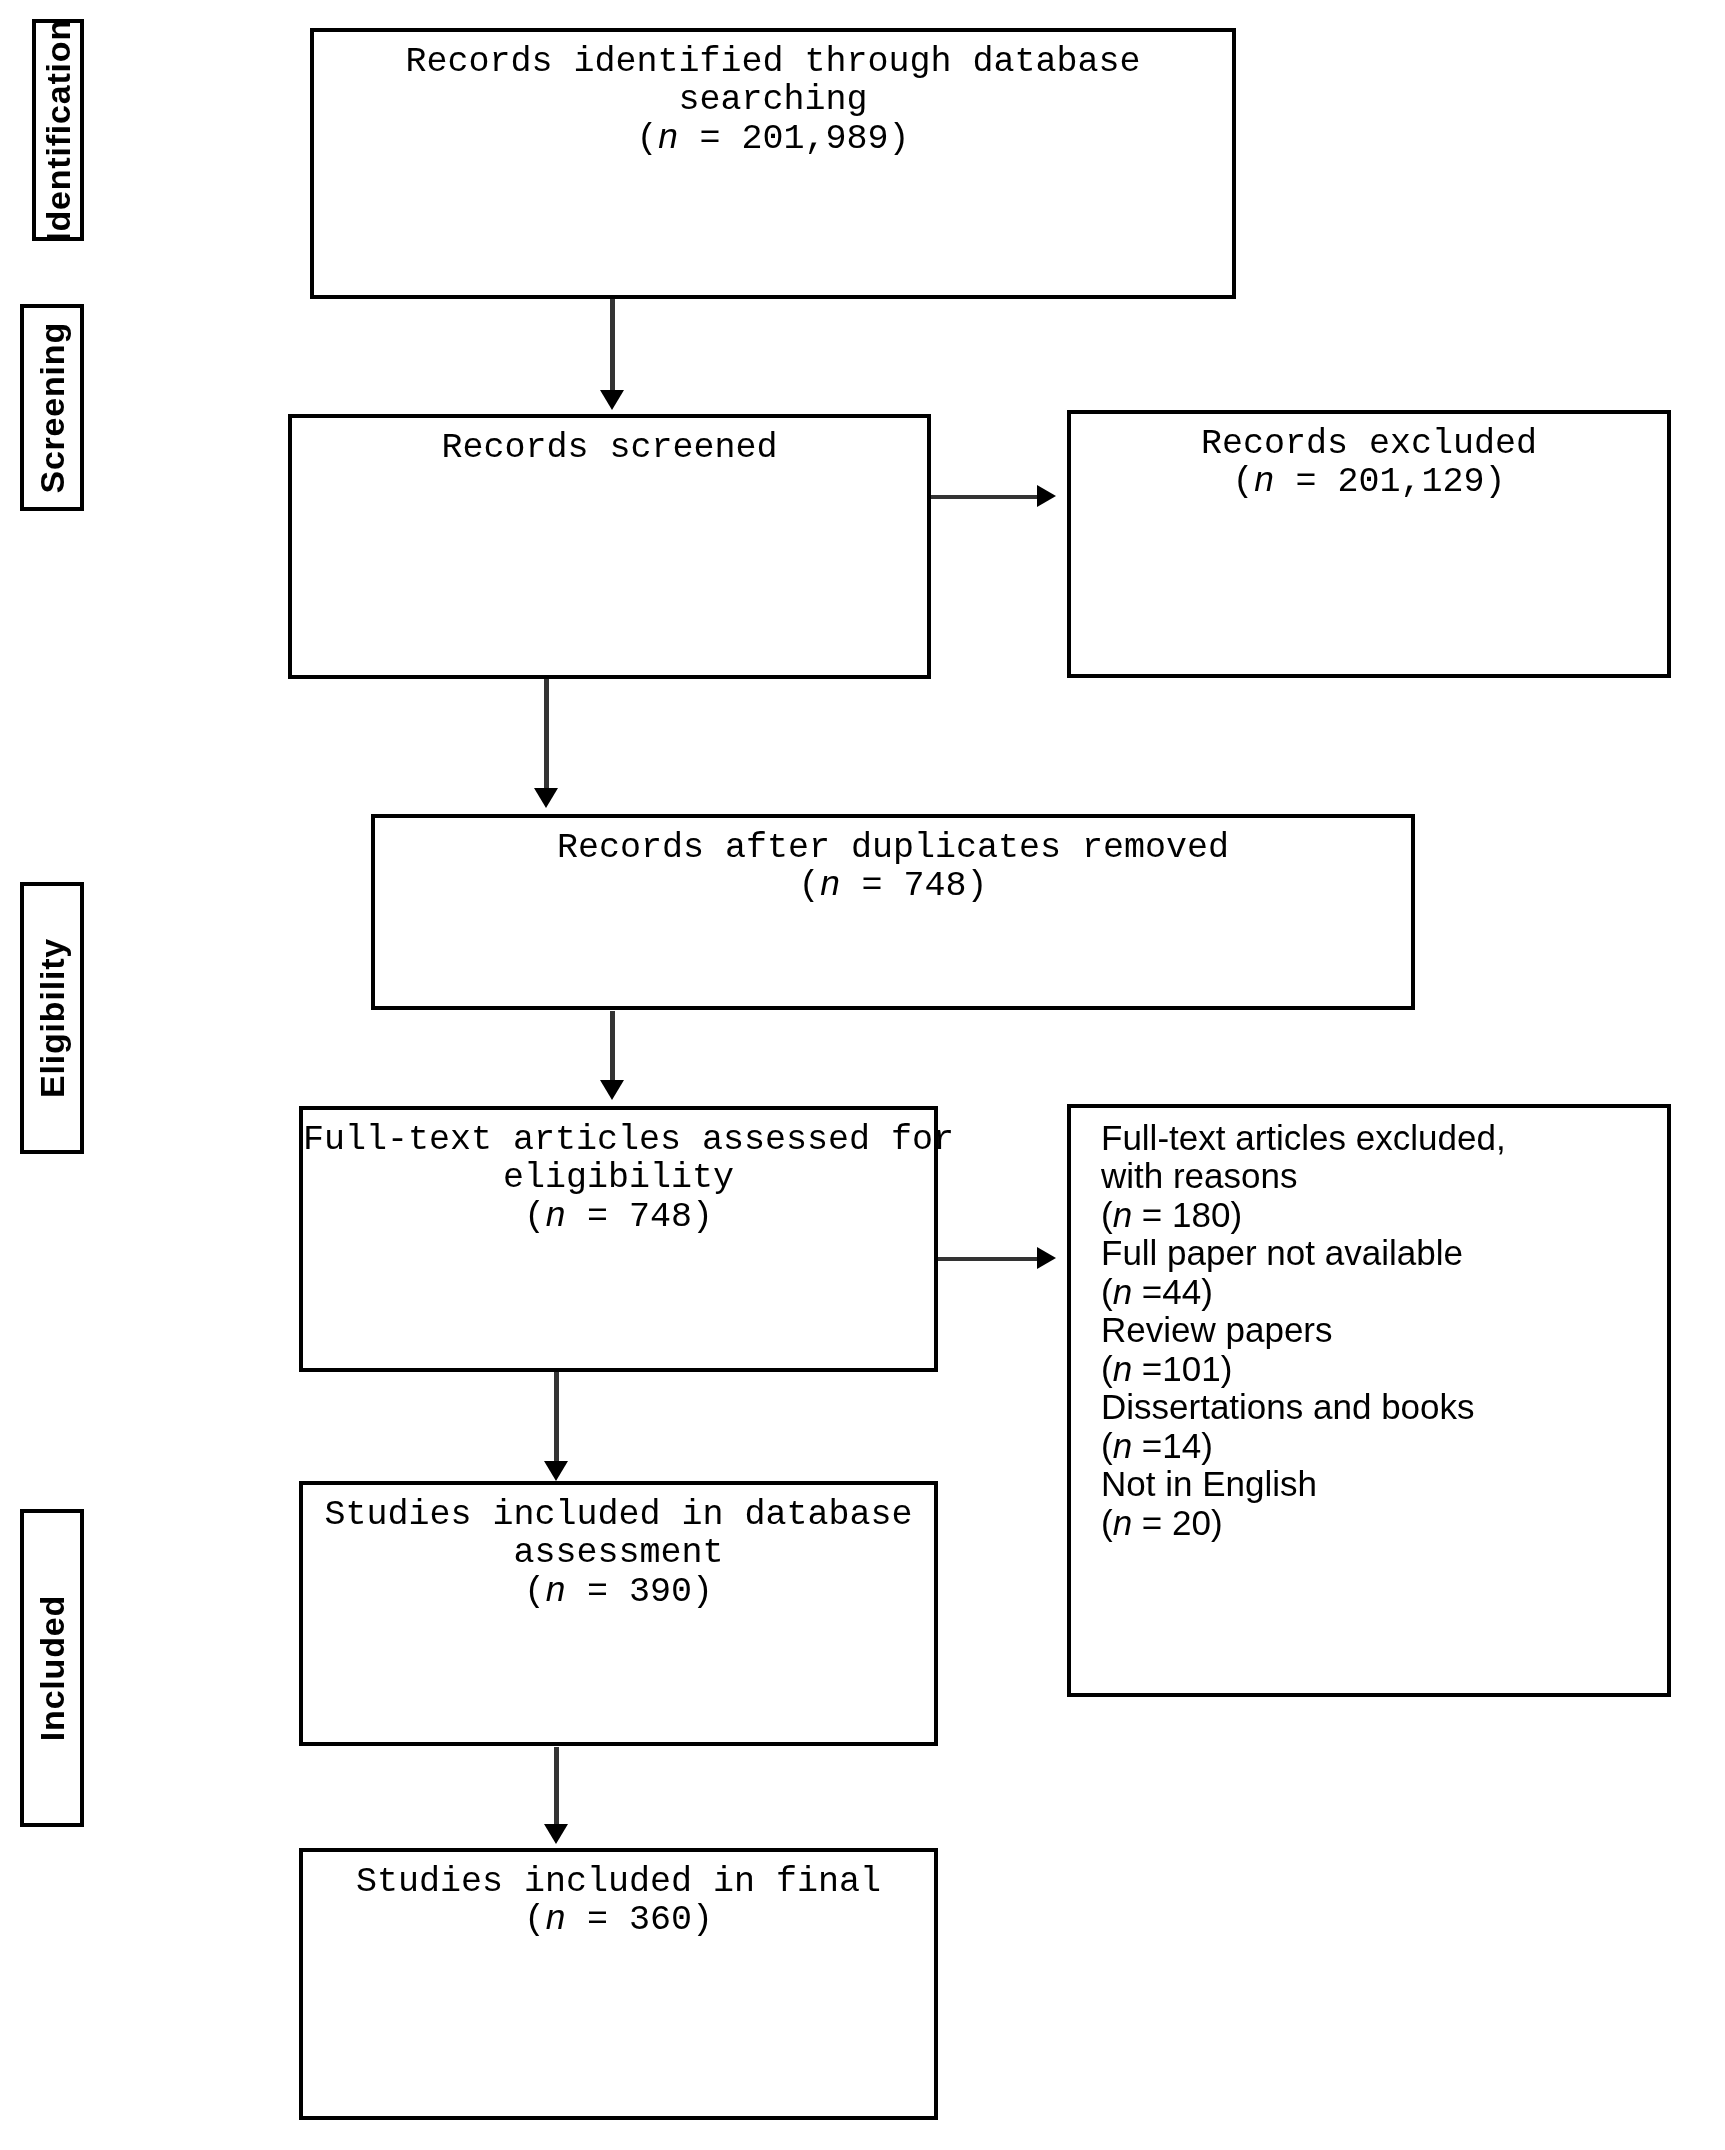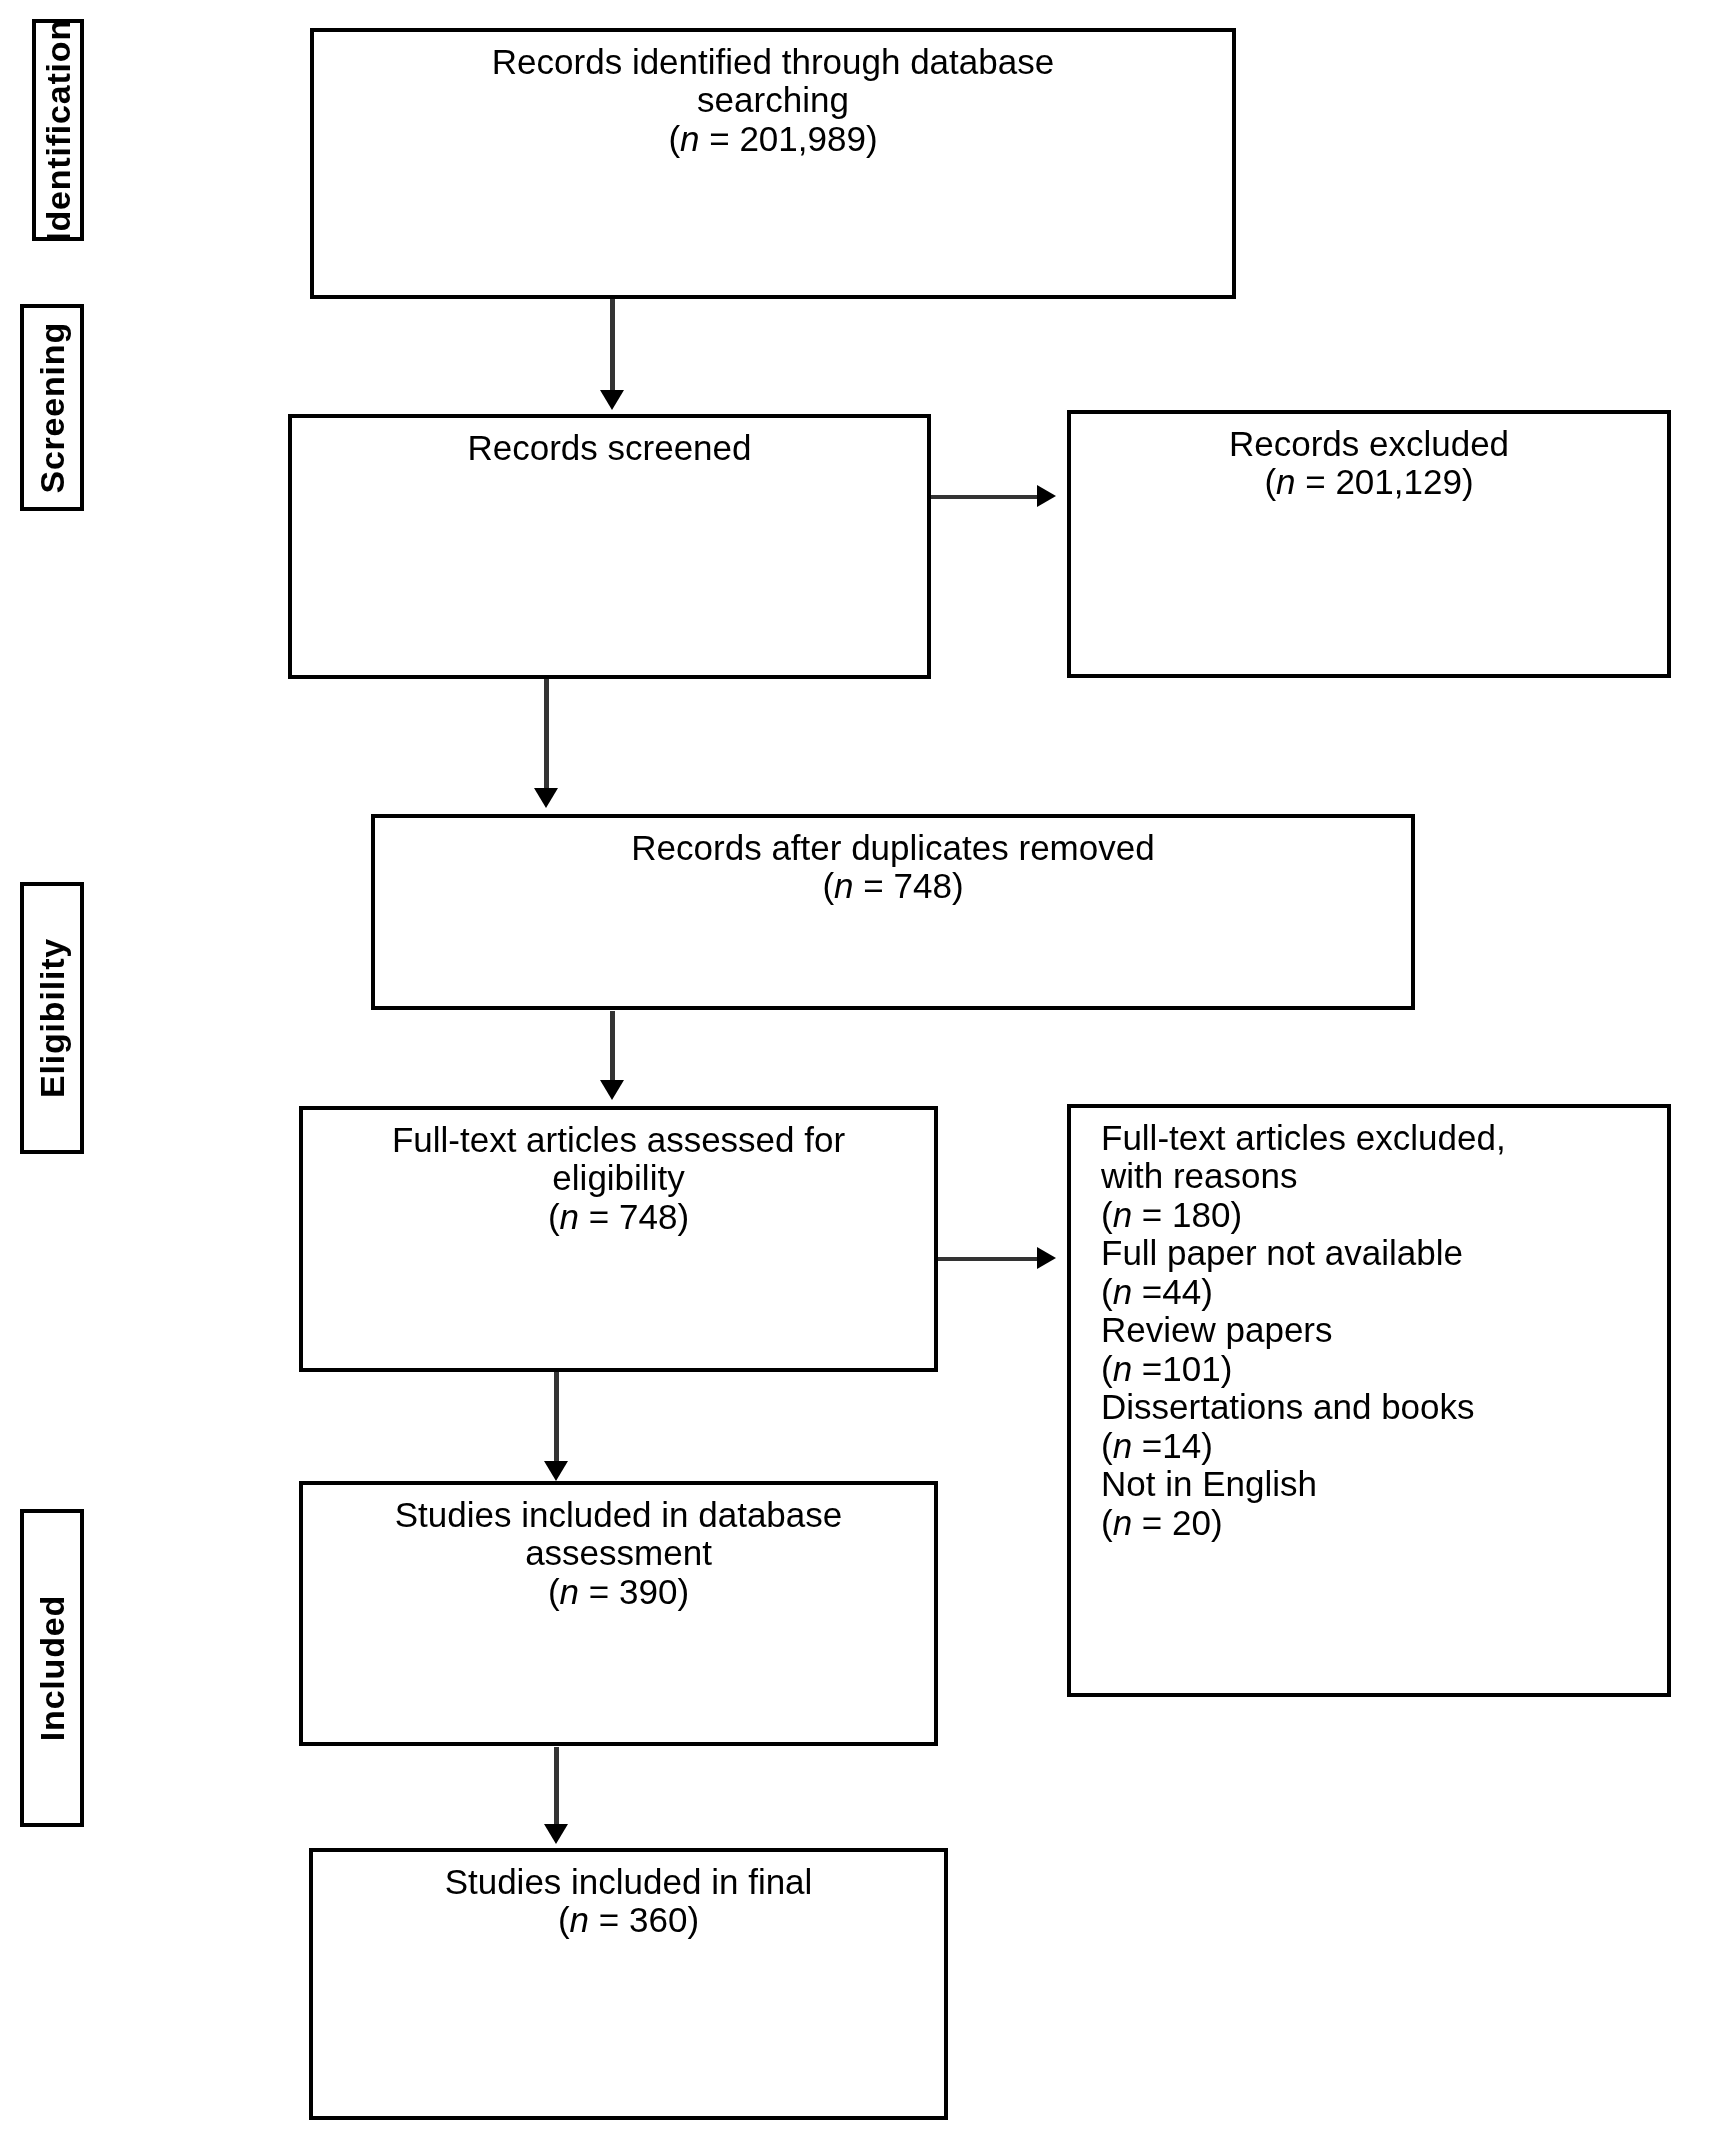--- a/index.html
+++ b/index.html
@@ -44,21 +44,21 @@
     position: absolute;
     border: 4.6px solid #000000;
     background: #ffffff;
     box-sizing: border-box;
   }
   .flow-text {
     font-size: 35px;
     line-height: 1.10;
     padding-top: 10.7px;
   }
-  .flow-text.center { text-align: center; }
+  .flow-text.center { text-align: center; font-family: Liberation Mono, monospace; }
   .flow-text.left   { text-align: left; padding-left: 30px; }
   .flow-text .ln { display: block; white-space: nowrap; }
   .it { font-style: italic; }
 
   
   .vline {
     position: absolute;
     width: 4.6px;
     background: #333333;
   }
@@ -179,21 +179,21 @@
     <div class="flow-text center">
       <span class="ln">Studies included in database</span>
       <span class="ln">assessment</span>
       <span class="ln">(<span class="it">n</span> = <span>390</span>)</span>
     </div>
   </div>
 
   <div class="vline" style="left:554px; top:1747px; height:81px;"></div>
   <div class="arrow-down" style="left:544px; top:1824px;"></div>
 
-  <div class="flow-box" style="left:309px; top:1848px; width:639px; height:272px;">
+  <div class="flow-box" style="left:299px; top:1848px; width:639px; height:272px;">
     <div class="flow-text center">
       <span class="ln">Studies included in final</span>
       <span class="ln">(<span class="it">n</span> = <span>360</span>)</span>
     </div>
   </div>
 
 </div>
 
 
 </body></html>

